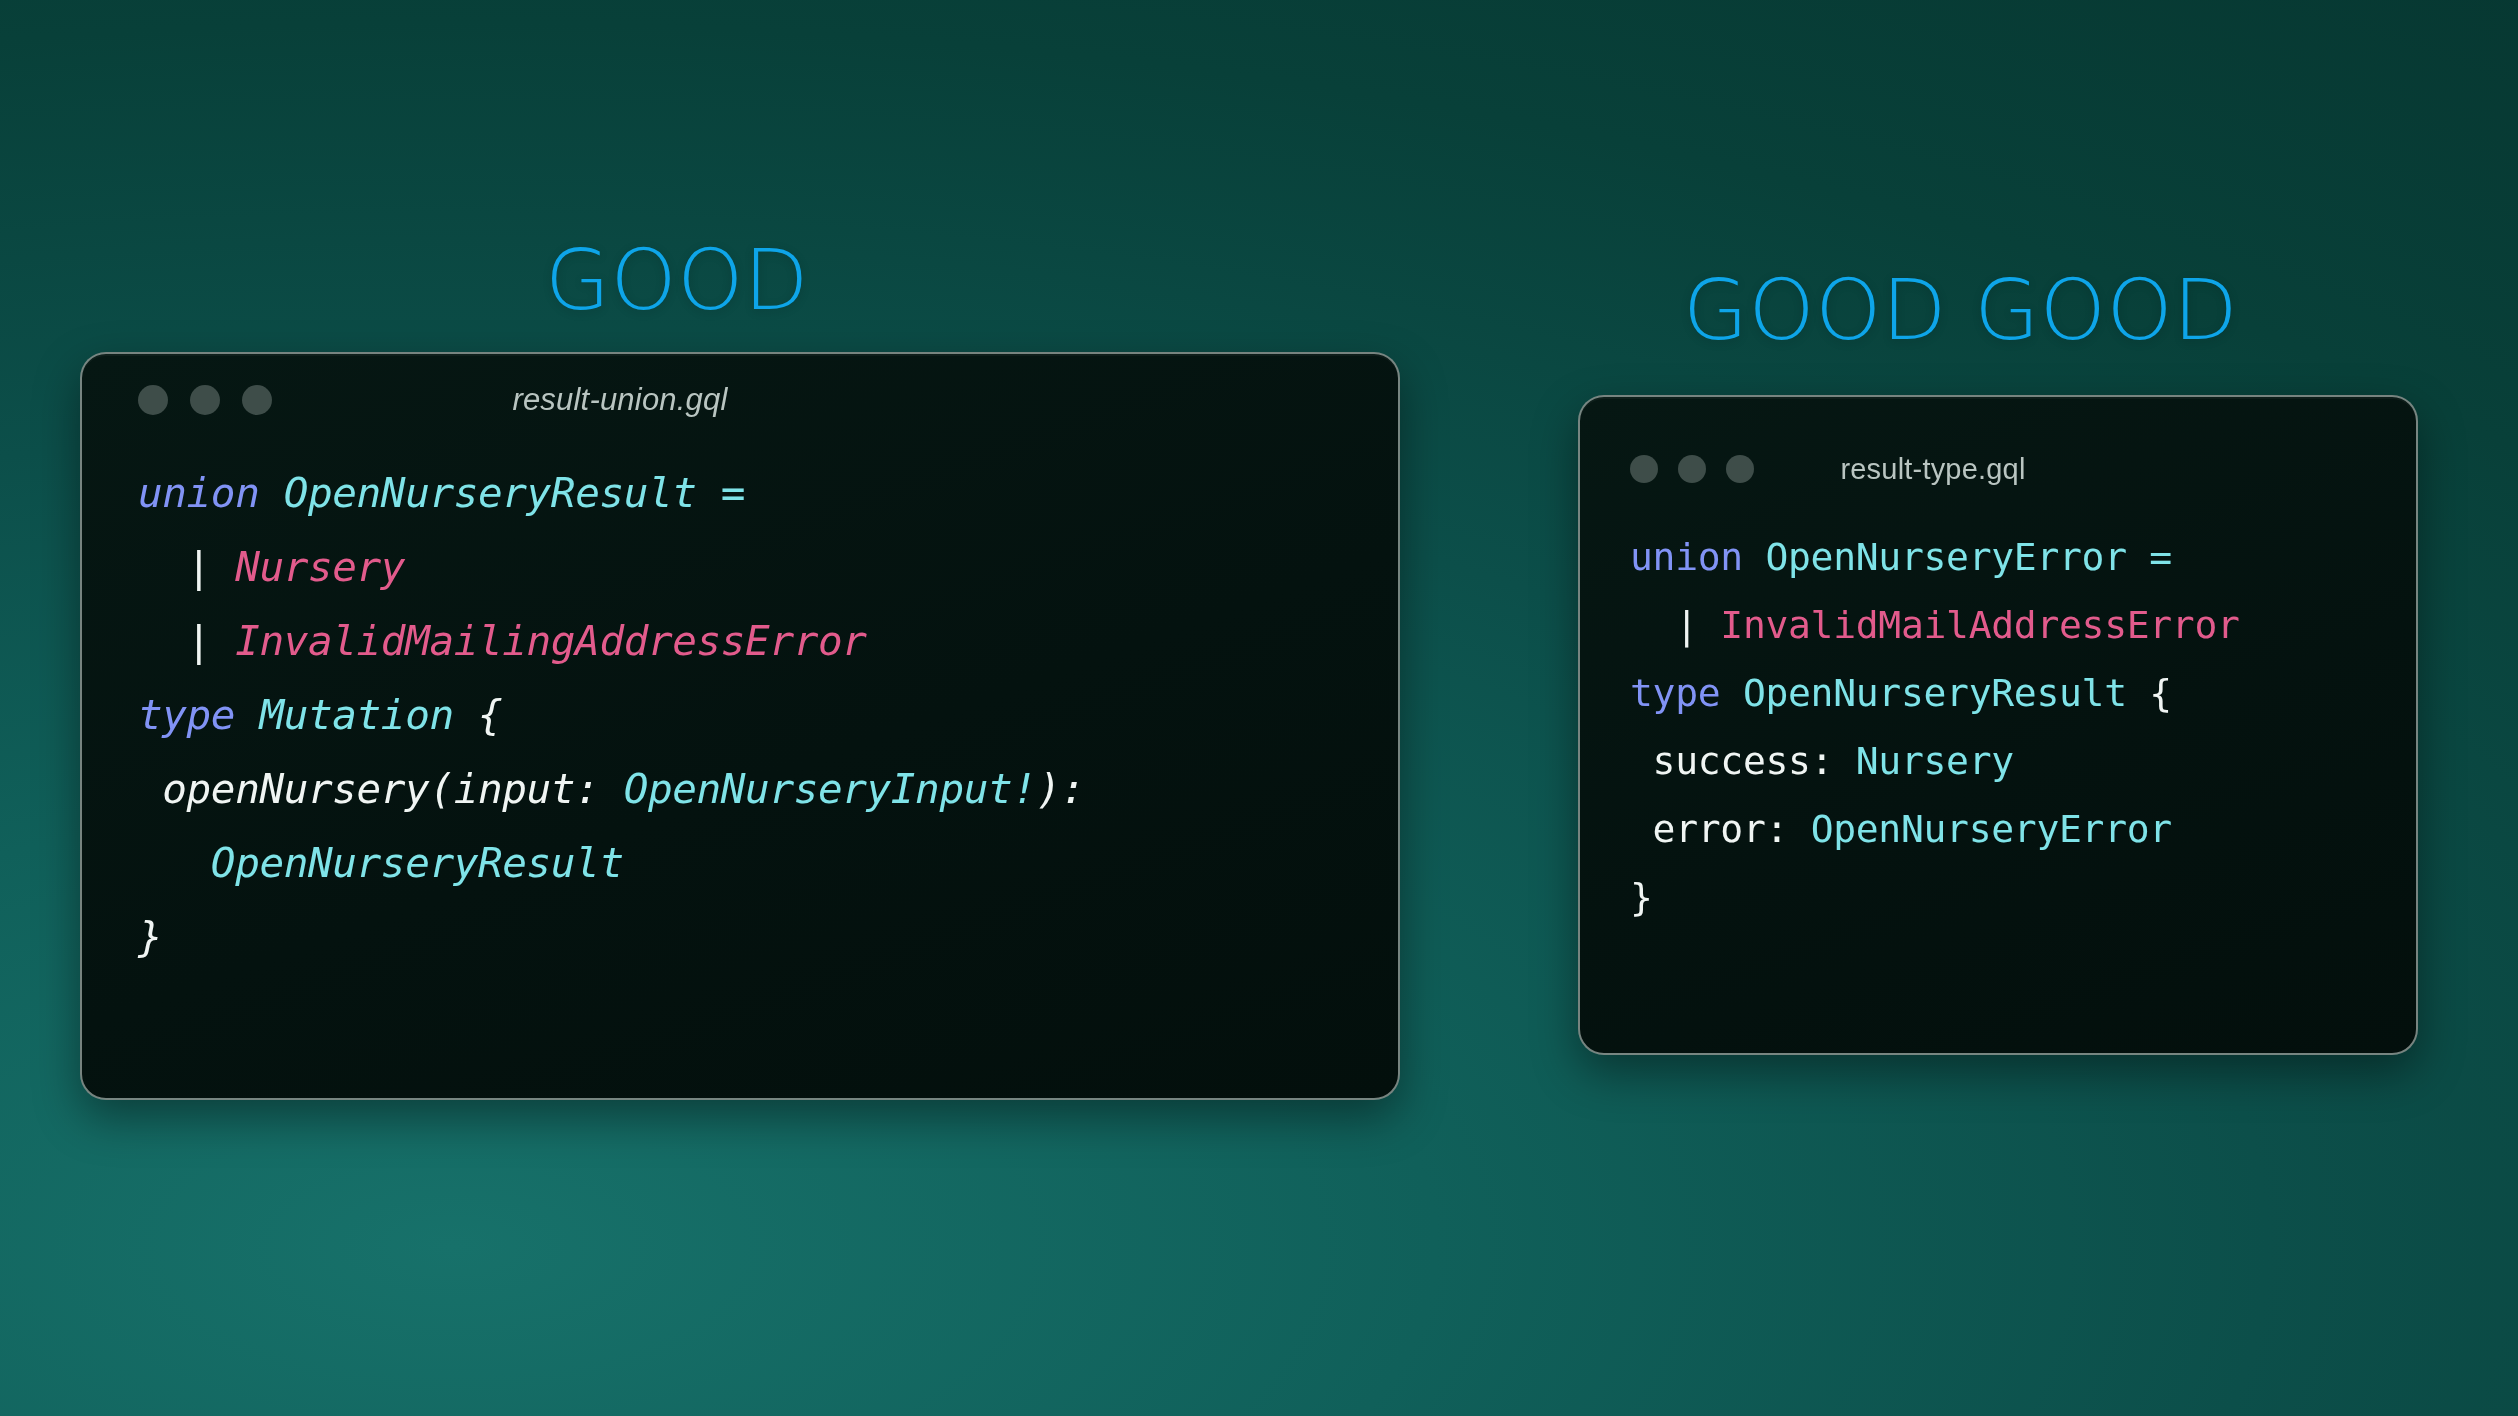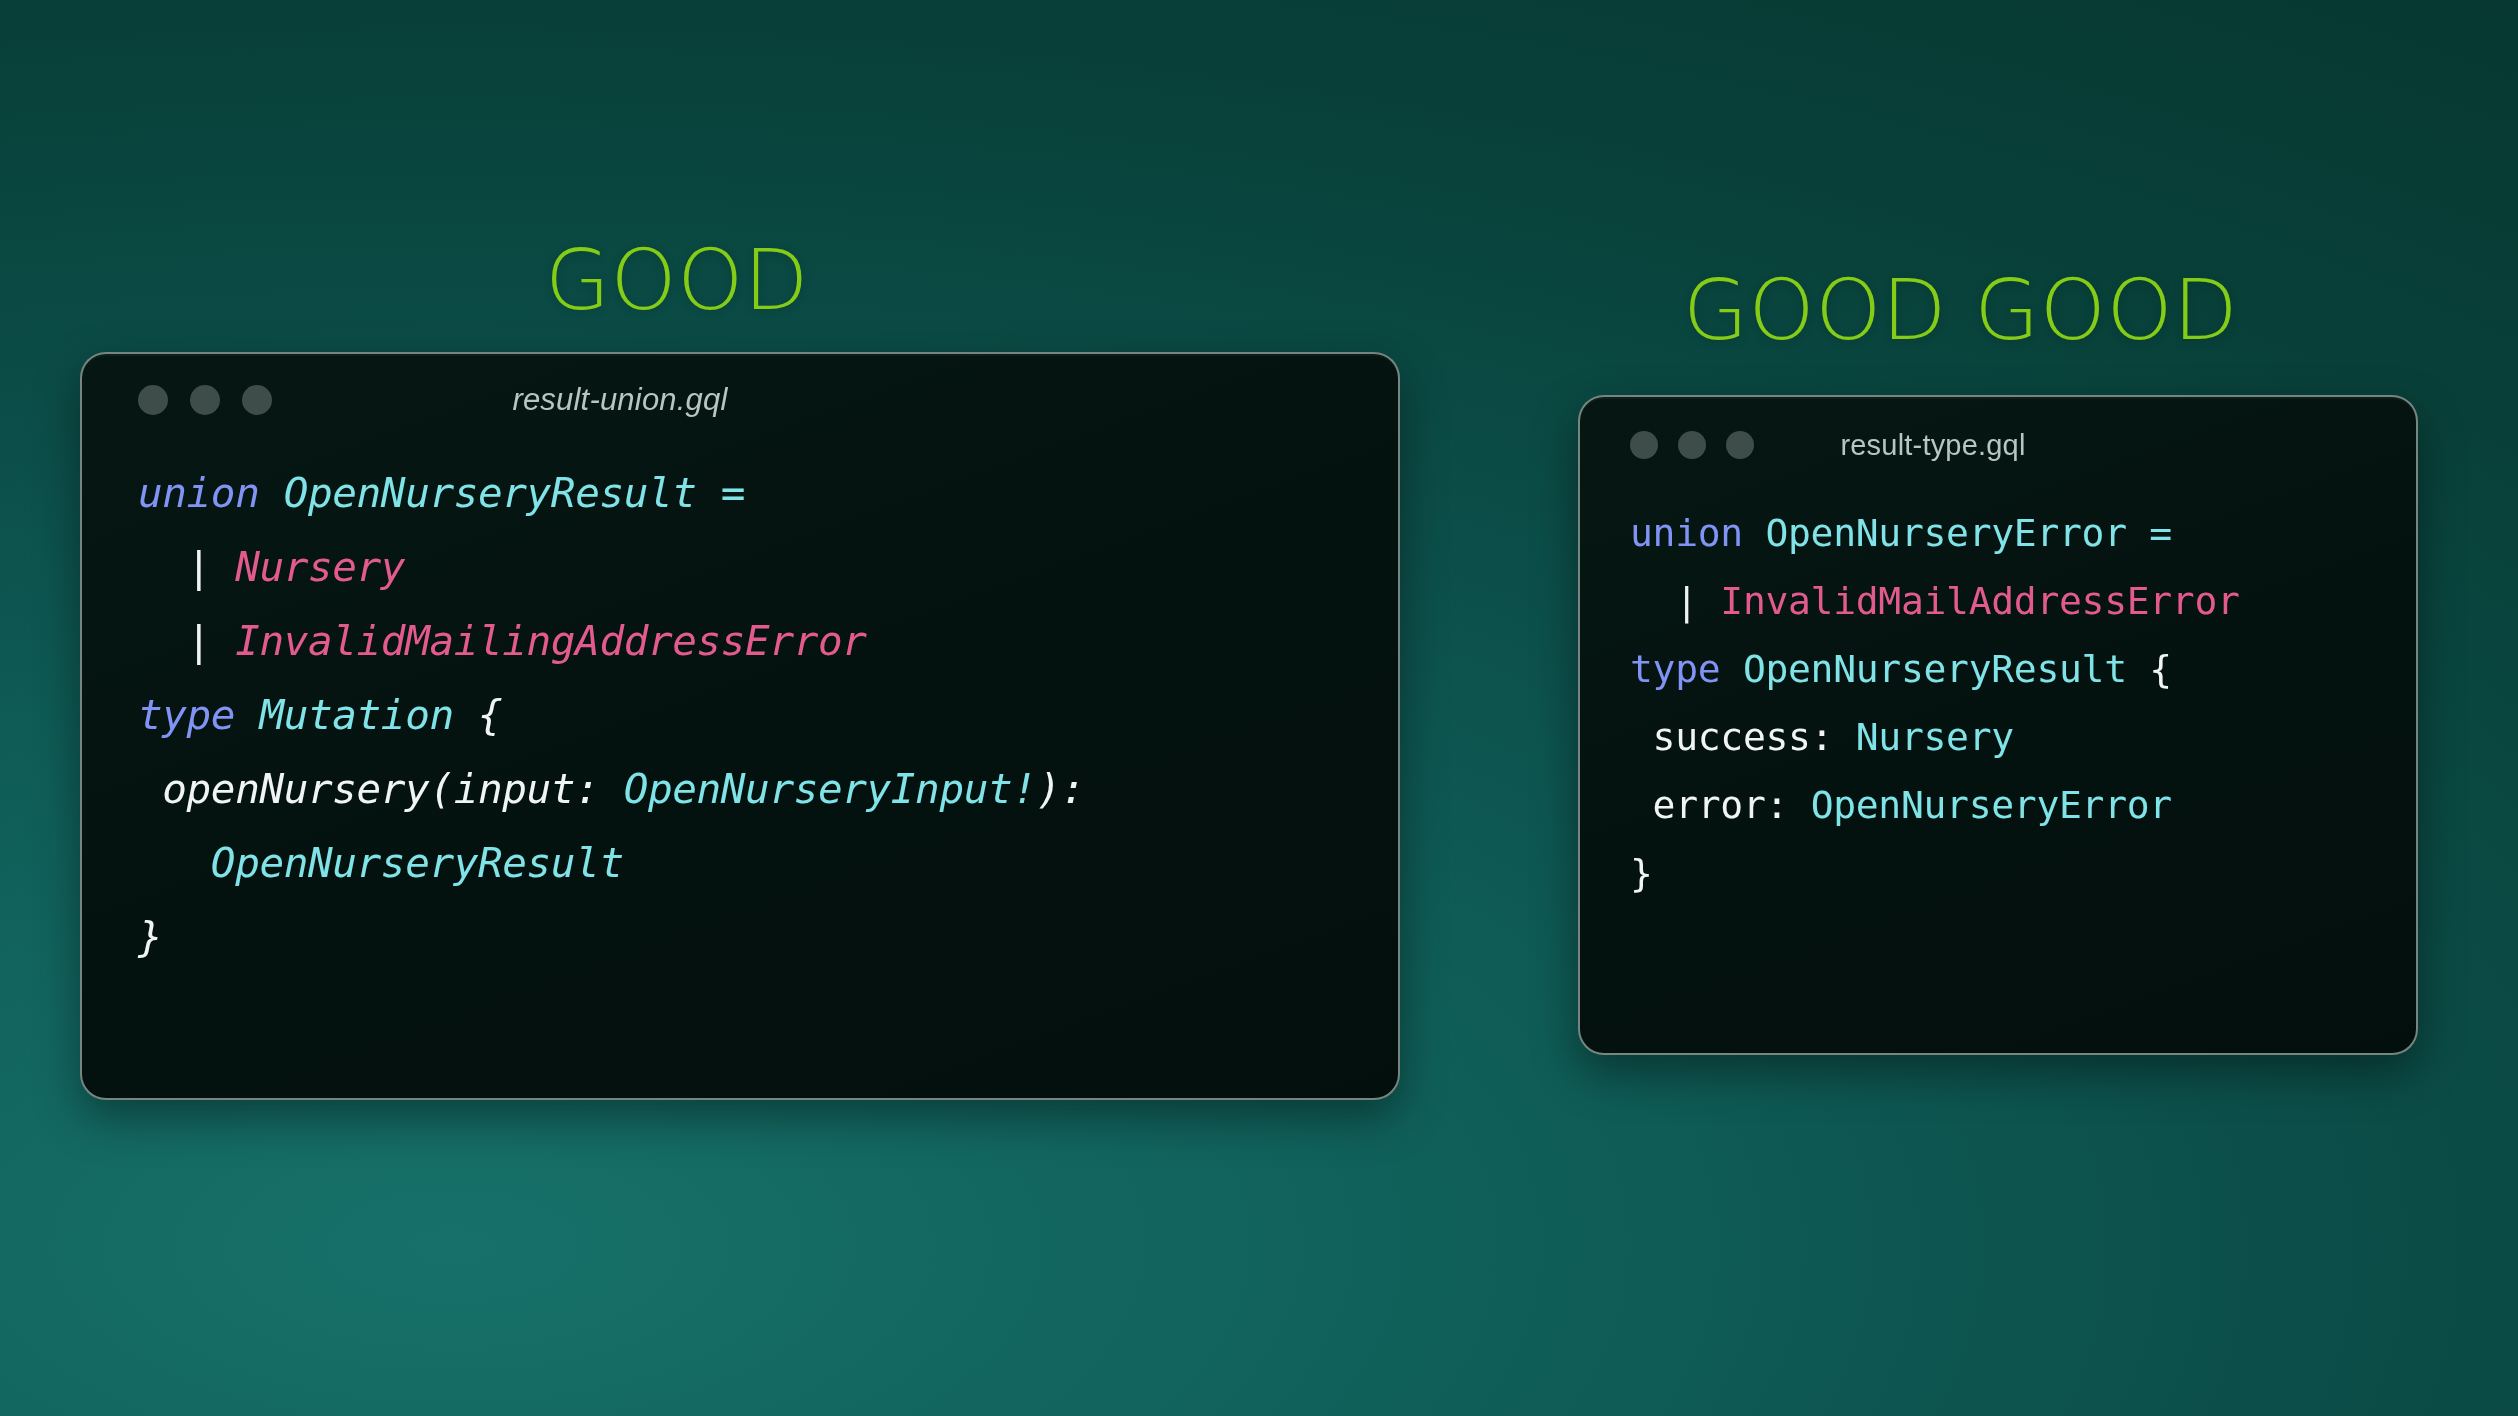--- a/index.html
+++ b/index.html
@@ -13,21 +13,21 @@
     font-family: "Liberation Sans", sans-serif;
     background-color: #0a4540;
     background-image:
       radial-gradient(ellipse 150% 120% at 18% 88%, #17716a 0%, #10605a 26%, #0c4f4a 48%, #084039 72%, #06352f 100%);
     position: relative;
   }
 
   
   .heading {
     position: absolute;
-    color: #84cc16;
+    color: #0ea5e9;
     font-family: "DejaVu Sans", sans-serif;
     font-weight: 300;
     letter-spacing: 0.5px;
     white-space: nowrap;
     line-height: 1;
     text-shadow: 0 2px 10px rgba(0,0,0,0.18);
   }
   #heading-good  { left: 545px;  top: 238px; font-size: 84px; }
   #heading-also  { left: 1683px; top: 268px; font-size: 84px; }
 
@@ -50,21 +50,21 @@
     left: 1578px; top: 395px;
     width: 840px;  height: 660px;
   }
 
   .titlebar {
     position: relative;
     display: flex;
     align-items: center;
     height: 92px;
   }
-  #window-also .titlebar { height: 96px; }
+  #window-also .titlebar { height: 96px; margin-top: 24px; }
 
   .dots {
     display: flex;
     gap: 22px;
     margin-left: 56px;
   }
   #window-also .dots { margin-left: 50px; gap: 20px; }
 
   .dot {
     width: 30px;

